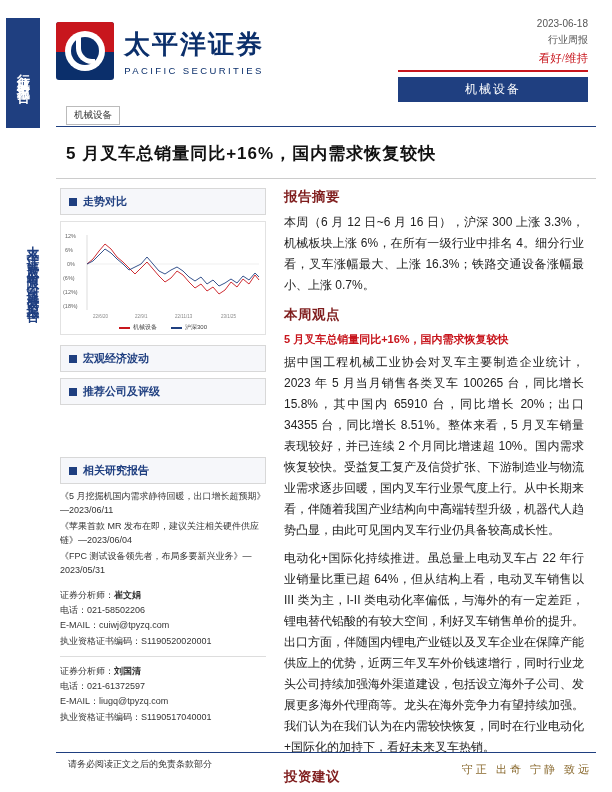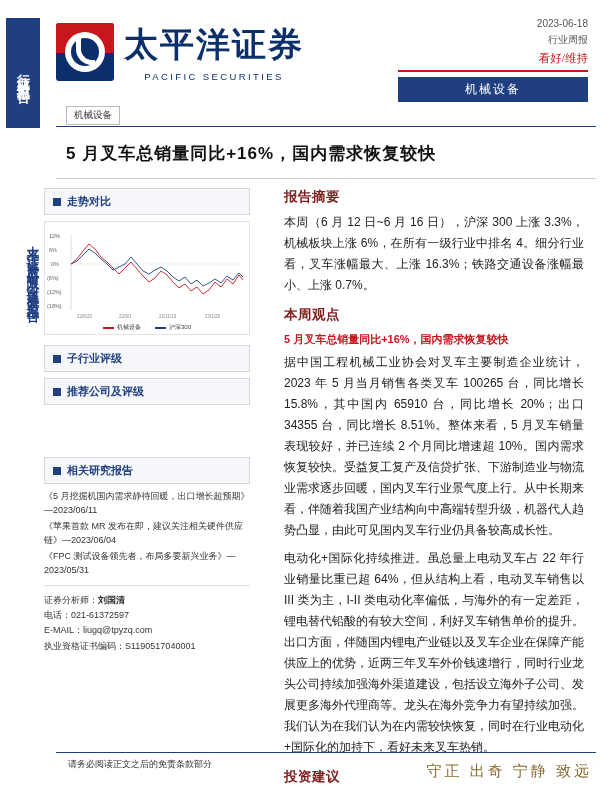--- a/index.html
+++ b/index.html
@@ -53,21 +53,21 @@
   .logo-mark .inner{
     position:absolute;left:15px;top:15px;width:28px;height:28px;border-radius:50%;
     background:#0b2f6b;
   }
   .logo-mark .swoosh{
     position:absolute;left:20px;top:13px;width:14px;height:24px;
     border-left:5px solid #ffffff;border-bottom:5px solid #ffffff;
     border-radius:0 0 0 16px;
   }
   .logo-text{margin-left:10px;}
-  .logo-cn{font-size:34px;font-weight:bold;color:#0b2f6b;letter-spacing:2px;
+  .logo-cn{font-size:26px;font-weight:bold;color:#0b2f6b;letter-spacing:2px;
     font-family:"DejaVu Sans","Liberation Sans",sans-serif;}
   .logo-en{font-size:9.5px;color:#0b2f6b;letter-spacing:2.4px;margin-top:3px;text-align:center;}
 
   .header-right{position:absolute;right:8px;top:0;width:190px;text-align:right;}
   .hr-date{font-size:10px;color:#555;}
   .hr-kind{font-size:10px;color:#555;margin-top:4px;}
   .hr-rate{font-size:11.5px;color:#c8161d;margin-top:4px;font-family:Liberation Serif, serif;}
   .hr-line{height:2px;background:#c8161d;margin-top:4px;width:190px;}
   .hr-sector{
     background:#1f3f80;color:#fff;font-size:12px;
@@ -82,21 +82,21 @@
   .rule-top{position:absolute;left:56px;top:126px;width:540px;height:1px;background:#1f3f80;}
 
   
   .doc-title{
     position:absolute;left:66px;top:142px;width:520px;
     font-size:17px;font-weight:bold;color:#111;letter-spacing:1px;
   }
   .rule-title{position:absolute;left:56px;top:178px;width:540px;height:1px;background:#ccc;}
 
   
-  .col-left{position:absolute;left:44px;top:188px;width:206px;}
+  .col-left{position:absolute;left:60px;top:188px;width:206px;}
   .col-right{position:absolute;left:284px;top:188px;width:300px;}
 
   .sec-head{
     display:flex;align-items:center;gap:6px;
     border:1px solid #d8d8d8;background:#f6f7fa;
     padding:5px 8px;margin-bottom:6px;
   }
   .sec-head .bullet{width:8px;height:8px;background:#1f3f80;display:inline-block;}
   .sec-head .t{font-size:11px;font-weight:bold;color:#1f3f80;}
 
@@ -121,21 +121,21 @@
   }
   .h2.first{margin-top:0;}
   .h3{font-size:11px;font-weight:bold;color:#c8161d;margin:8px 0 5px 0;}
   p.body{
     font-size:12px;line-height:1.75;color:#222;margin:0 0 7px 0;text-align:justify;
   }
 
   
   .footer-rule{position:absolute;left:56px;top:752px;width:540px;height:1px;background:#1f3f80;}
   .footer-note{position:absolute;left:68px;top:758px;font-size:9px;color:#333;}
-  .footer-slogan{position:absolute;right:20px;top:762px;font-size:15px;color:#8a6a2f;letter-spacing:3px;}
+  .footer-slogan{position:absolute;right:20px;top:762px;font-size:11px;color:#8a6a2f;letter-spacing:3px;}
 </style>
 </head>
 <body>
 
 <div class="page">
 
   <div class="leftband">
     <div class="band-blue">行业研究报告</div>
     <div class="band-text">太平洋证券股份有限公司证券研究报告</div>
   </div>
@@ -205,40 +205,46 @@
         </span>
         <span class="lg">
           <span class="sw" style="background:#1f3f80"></span>
           <span>沪深300</span>
         </span>
       </div>
     </div>
 
     <div class="sec-head">
       <span class="bullet"></span>
-      <span class="t">子行业评级</span>
+      <span class="t">宏观经济波动</span>
     </div>
 
     <div class="sec-head">
       <span class="bullet"></span>
       <span class="t">推荐公司及评级</span>
     </div>
 
     <div style="height:46px"></div>
 
     <div class="sec-head">
       <span class="bullet"></span>
       <span class="t">相关研究报告</span>
     </div>
     <div class="report-links">
       <div>《5 月挖掘机国内需求静待回暖，出口增长超预期》—2023/06/11</div>
       <div>《苹果首款 MR 发布在即，建议关注相关硬件供应链》—2023/06/04</div>
       <div>《FPC 测试设备领先者，布局多要新兴业务》—2023/05/31</div>
     </div>
 
+    <div class="analyst-block">
+      <div><span>证券分析师：</span><span class="nm">崔文娟</span></div>
+      <div><span>电话：</span><span>021-58502206</span></div>
+      <div><span>E-MAIL：</span><span>cuiwj@tpyzq.com</span></div>
+      <div><span>执业资格证书编码：</span><span>S1190520020001</span></div>
+    </div>
     <div class="rule-thin"></div>
     <div class="analyst-block" style="margin-top:0">
       <div><span>证券分析师：</span><span class="nm">刘国清</span></div>
       <div><span>电话：</span><span>021-61372597</span></div>
       <div><span>E-MAIL：</span><span>liugq@tpyzq.com</span></div>
       <div><span>执业资格证书编码：</span><span>S1190517040001</span></div>
     </div>
   </div>
 
   <div class="col-right">

